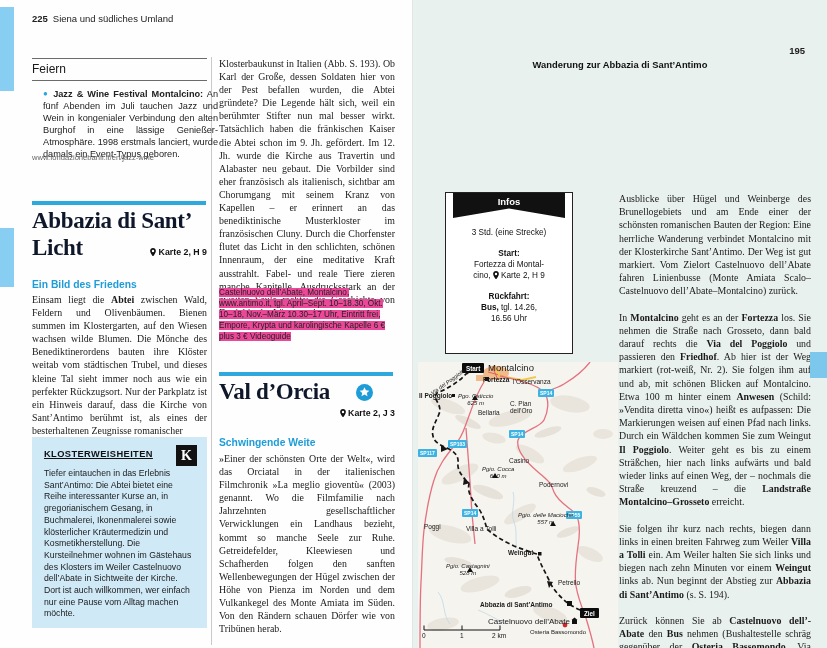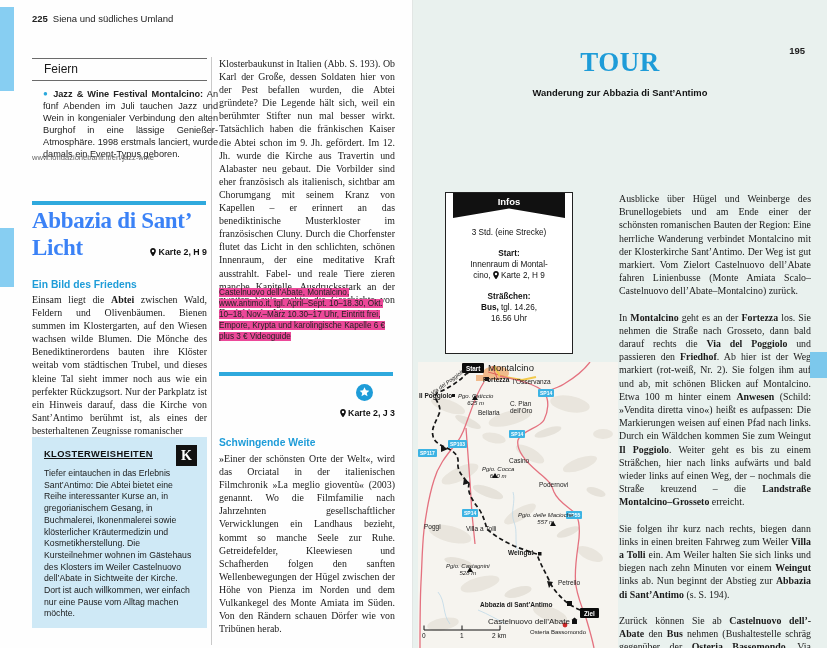--- a/index.html
+++ b/index.html
@@ -23,27 +23,27 @@
   .tab-l2{left:0;top:228px;width:14px;height:59px;}
   .tab-r1{right:0;top:352px;width:17px;height:26px;background:#7cc8ec;}
 
   
   .hdr{top:13px;font-family:"Liberation Sans",sans-serif;font-size:9.5px;color:#222;}
   .hdr-left{left:32px;}
   .hdr-num{font-weight:bold;margin-right:5px;}
   .col-divider{left:211px;top:57px;width:1px;height:588px;background:#c9c9c9;}
 
   .feiern-rule{left:32px;width:175px;height:1px;background:#6b6b6b;}
-  .feiern-title{left:32px;top:62px;font-family:"Liberation Sans",sans-serif;font-size:12px;color:#1a1a1a;margin-left:12px;}
+  .feiern-title{left:32px;top:62px;font-family:"Liberation Sans",sans-serif;font-size:12px;color:#1a1a1a;}
   .tip-para{left:43px;top:88px;width:175px;font-family:"Liberation Sans",sans-serif;
             font-size:9.2px;line-height:12px;text-align:justify;color:#222;}
   .tip-link{left:32px;top:153px;font-family:"Liberation Sans",sans-serif;font-size:7.6px;color:#666;}
 
   .cyan-rule{height:4px;background:#2fa9dd;}
-  .h1{font-weight:bold;font-size:23px;line-height:27px;letter-spacing:-.3px;color:#3b82f6;}
+  .h1{font-weight:bold;font-size:23px;line-height:27px;letter-spacing:-.3px;color:#0f172a;}
   .karte{font-family:"Liberation Sans",sans-serif;font-size:8.8px;font-weight:bold;color:#111;}
   .subhead{font-family:"Liberation Sans",sans-serif;font-size:10.3px;font-weight:bold;color:#1e9cd8;}
   .body-para{font-size:9.9px;line-height:13.1px;text-align:justify;color:#1a1a1a;}
   .info-para{font-family:"Liberation Sans",sans-serif;font-size:8.2px;line-height:10.9px;color:#222;}
 
   .kloster-box{left:32px;top:437px;width:175px;height:191px;background:#cfe9f6;}
   .kloster-inner{position:absolute;left:12px;top:12px;right:12px;}
   .kloster-title{font-family:"Liberation Sans",sans-serif;font-size:9.3px;font-weight:bold;
                  letter-spacing:.4px;text-decoration:underline;color:#111;}
   .k-icon{position:absolute;right:10px;top:8px;width:21px;height:21px;background:#111;color:#fff;
@@ -120,20 +120,21 @@
     <div class="kloster-inner">
       <div class="kloster-title">KLOSTERWEISHEITEN</div>
       <div class="kloster-text">Tiefer eintauchen in das Erlebnis Sant’Antimo: Die Abtei bietet eine Reihe interessanter Kurse an, in gregorianischem Gesang, in Buchmalerei, Ikonenmalerei sowie klösterlicher Kräutermedizin und Kosmetikherstellung. Die Kursteilnehmer wohnen im Gästehaus des Klosters im Weiler Castelnuovo dell’Abate in Sichtweite der Kirche. Dort ist auch willkommen, wer einfach nur eine Pause vom Alltag machen möchte.</div>
     </div>
   </div>
 
   <p class="abs body-para" style="left:219px;top:57px;width:176px;">Klosterbaukunst in Italien (Abb. S. 193). Ob Karl der Große, dessen Soldaten hier von der Pest befallen wurden, die Abtei gründete? Die Legende hält sich, weil ein berühmter Stifter nun mal besser wirkt. Tatsächlich haben die fränkischen Kaiser die Abtei schon im 9. Jh. gefördert. Im 12. Jh. wurde die Kirche aus Travertin und Alabaster neu gebaut. Die Vorbilder sind eher französisch als italienisch, sichtbar am Chorumgang mit seinem Kranz von Kapellen – er erinnert an das benediktinische Musterkloster im französischen Cluny. Durch die Chorfenster flutet das Licht in den schlichten, schönen Innenraum, der eine meditative Kraft ausstrahlt. Fabel- und reale Tiere zieren manche Kapitelle. Ausdrucksstark an der zweiten Säule rechts: die Geschichte von Daniel in der Löwengrube.</p>
   <p class="abs info-para" style="left:219px;top:288px;width:176px;"><span class="hl">Castelnuovo dell’Abate, Montalcino, www.antimo.it, tgl. April–Sept. 10–18.30, Okt. 10–18, Nov.–März 10.30–17 Uhr, Eintritt frei, Empore, Krypta und karolingische Kapelle 6 € plus 3 € Videoguide</span></p>
 
   <div class="abs cyan-rule" style="left:219px;top:372px;width:174px;"></div>
+  <div class="abs h1" style="left:219px;top:378px;">Val d’Orcia</div>
   <span class="star-badge">
     <svg width="17" height="17" viewBox="0 0 17 17">
         <circle cx="8.5" cy="8.5" r="8.5" fill="#1e9cd8"></circle>
         <path d="M8.5 3.2l1.45 3.1 3.4.35-2.55 2.3.72 3.35L8.5 10.6l-3.02 1.7.72-3.35-2.55-2.3 3.4-.35z" fill="#fff"></path>
       </svg>
   </span>
   <div class="abs karte" style="left:300px;top:408px;width:95px;text-align:right;"><svg viewBox="0 0 10 14" style="width:6px;height:8.5px;display:inline-block;fill:#111;vertical-align:-1px">
         <path d="M5 0C2.3 0 .2 2.1.2 4.8.2 8.4 5 14 5 14s4.8-5.6 4.8-9.2C9.8 2.1 7.7 0 5 0zm0 6.8a2 2 0 1 1 0-4 2 2 0 0 1 0 4z"></path>
       </svg><span class="b"> Karte 2, J 3</span></div>
   <div class="abs subhead" style="left:219px;top:437px;">Schwingende Weite</div>
@@ -142,36 +143,35 @@
   <div class="tab tab-l1"></div>
   <div class="tab tab-l2"></div>
 </div>
 
 <div class="spine"></div>
 
 <div class="page-right">
   <div class="abs hdr hdr-right">195</div>
 
   <div class="abs tour-head">
-    <div class="tour-label">TOUR</div>
     <div class="tour-subtitle">Wanderung zur Abbazia di Sant’Antimo</div>
   </div>
 
   <div class="abs infos-box">
     <div class="infos-banner">Infos</div>
     <div class="infos-content">
       <div>3 Std. (eine Strecke)</div>
       <div class="infos-gap"></div>
       <div class="b">Start:</div>
-      <div>Innenraum di Montal-</div>
+      <div>Fortezza di Montal-</div>
       <div><span>cino, </span><svg viewBox="0 0 10 14" style="width:6px;height:8.5px;display:inline-block;fill:#111;vertical-align:-1px">
             <path d="M5 0C2.3 0 .2 2.1.2 4.8.2 8.4 5 14 5 14s4.8-5.6 4.8-9.2C9.8 2.1 7.7 0 5 0zm0 6.8a2 2 0 1 1 0-4 2 2 0 0 1 0 4z"></path>
           </svg><span> Karte 2, H 9</span></div>
       <div class="infos-gap"></div>
-      <div class="b">Sträßchen:</div>
+      <div class="b">Rückfahrt:</div>
       <div><span class="b">Bus,</span><span> tgl. 14.26,</span></div>
       <div>16.56 Uhr</div>
     </div>
   </div>
 
   <div class="abs tour-text">
     <div class="map-float"></div>
     <p style="margin:0 0 13px;">Ausblicke über Hügel und Weinberge des Brunellogebiets und am Ende einer der schönsten romanischen Bauten der Region: Eine herrliche Wanderung verbindet Montalcino mit der Klosterkirche Sant’Antimo. Der Weg ist gut markiert. Vom Zielort Castelnuovo dell’Abate fahren Linienbusse (Monte Amiata Scalo–Castelnuovo dell’Abate–Montalcino) zurück.</p>
     <p style="margin:0 0 13px;"><span>In </span><span class="b">Montalcino</span><span> geht es an der </span><span class="b">Fortezza</span><span> los. Sie nehmen die Straße nach Grosseto, dann bald darauf rechts die </span><span class="b">Via del Poggiolo</span><span> und passieren den </span><span class="b">Friedhof</span><span>. Ab hier ist der Weg markiert (rot-weiß, Nr. 2). Sie folgen ihm auf und ab, mit schönen Blicken auf Montalcino. Etwa 100 m hinter einem </span><span class="b">Anwesen</span><span> (Schild: »Vendita diretta vino«) heißt es aufpassen: Die Markierungen weisen auf einen Pfad nach links. Durch ein Wäldchen kommen Sie zum Weingut </span><span class="b">Il Poggiolo</span><span>. Weiter geht es bis zu einem Sträßchen, hier nach links aufwärts und bald wieder links auf einen Weg, der – nochmals die Straße kreuzend – die </span><span class="b">Landstraße Montalcino–Grosseto</span><span> erreicht.</span></p>
     <p style="margin:0 0 13px;"><span>Sie folgen ihr kurz nach rechts, biegen dann links in einen breiten Fahrweg zum Weiler </span><span class="b">Villa a Tolli</span><span> ein. Am Weiler halten Sie sich links und biegen nach zehn Minuten vor einem </span><span class="b">Weingut</span><span> links ab. Nun beginnt der Abstieg zur </span><span class="b">Abbazia di Sant’Antimo</span><span> (s. S. 194).</span></p>

